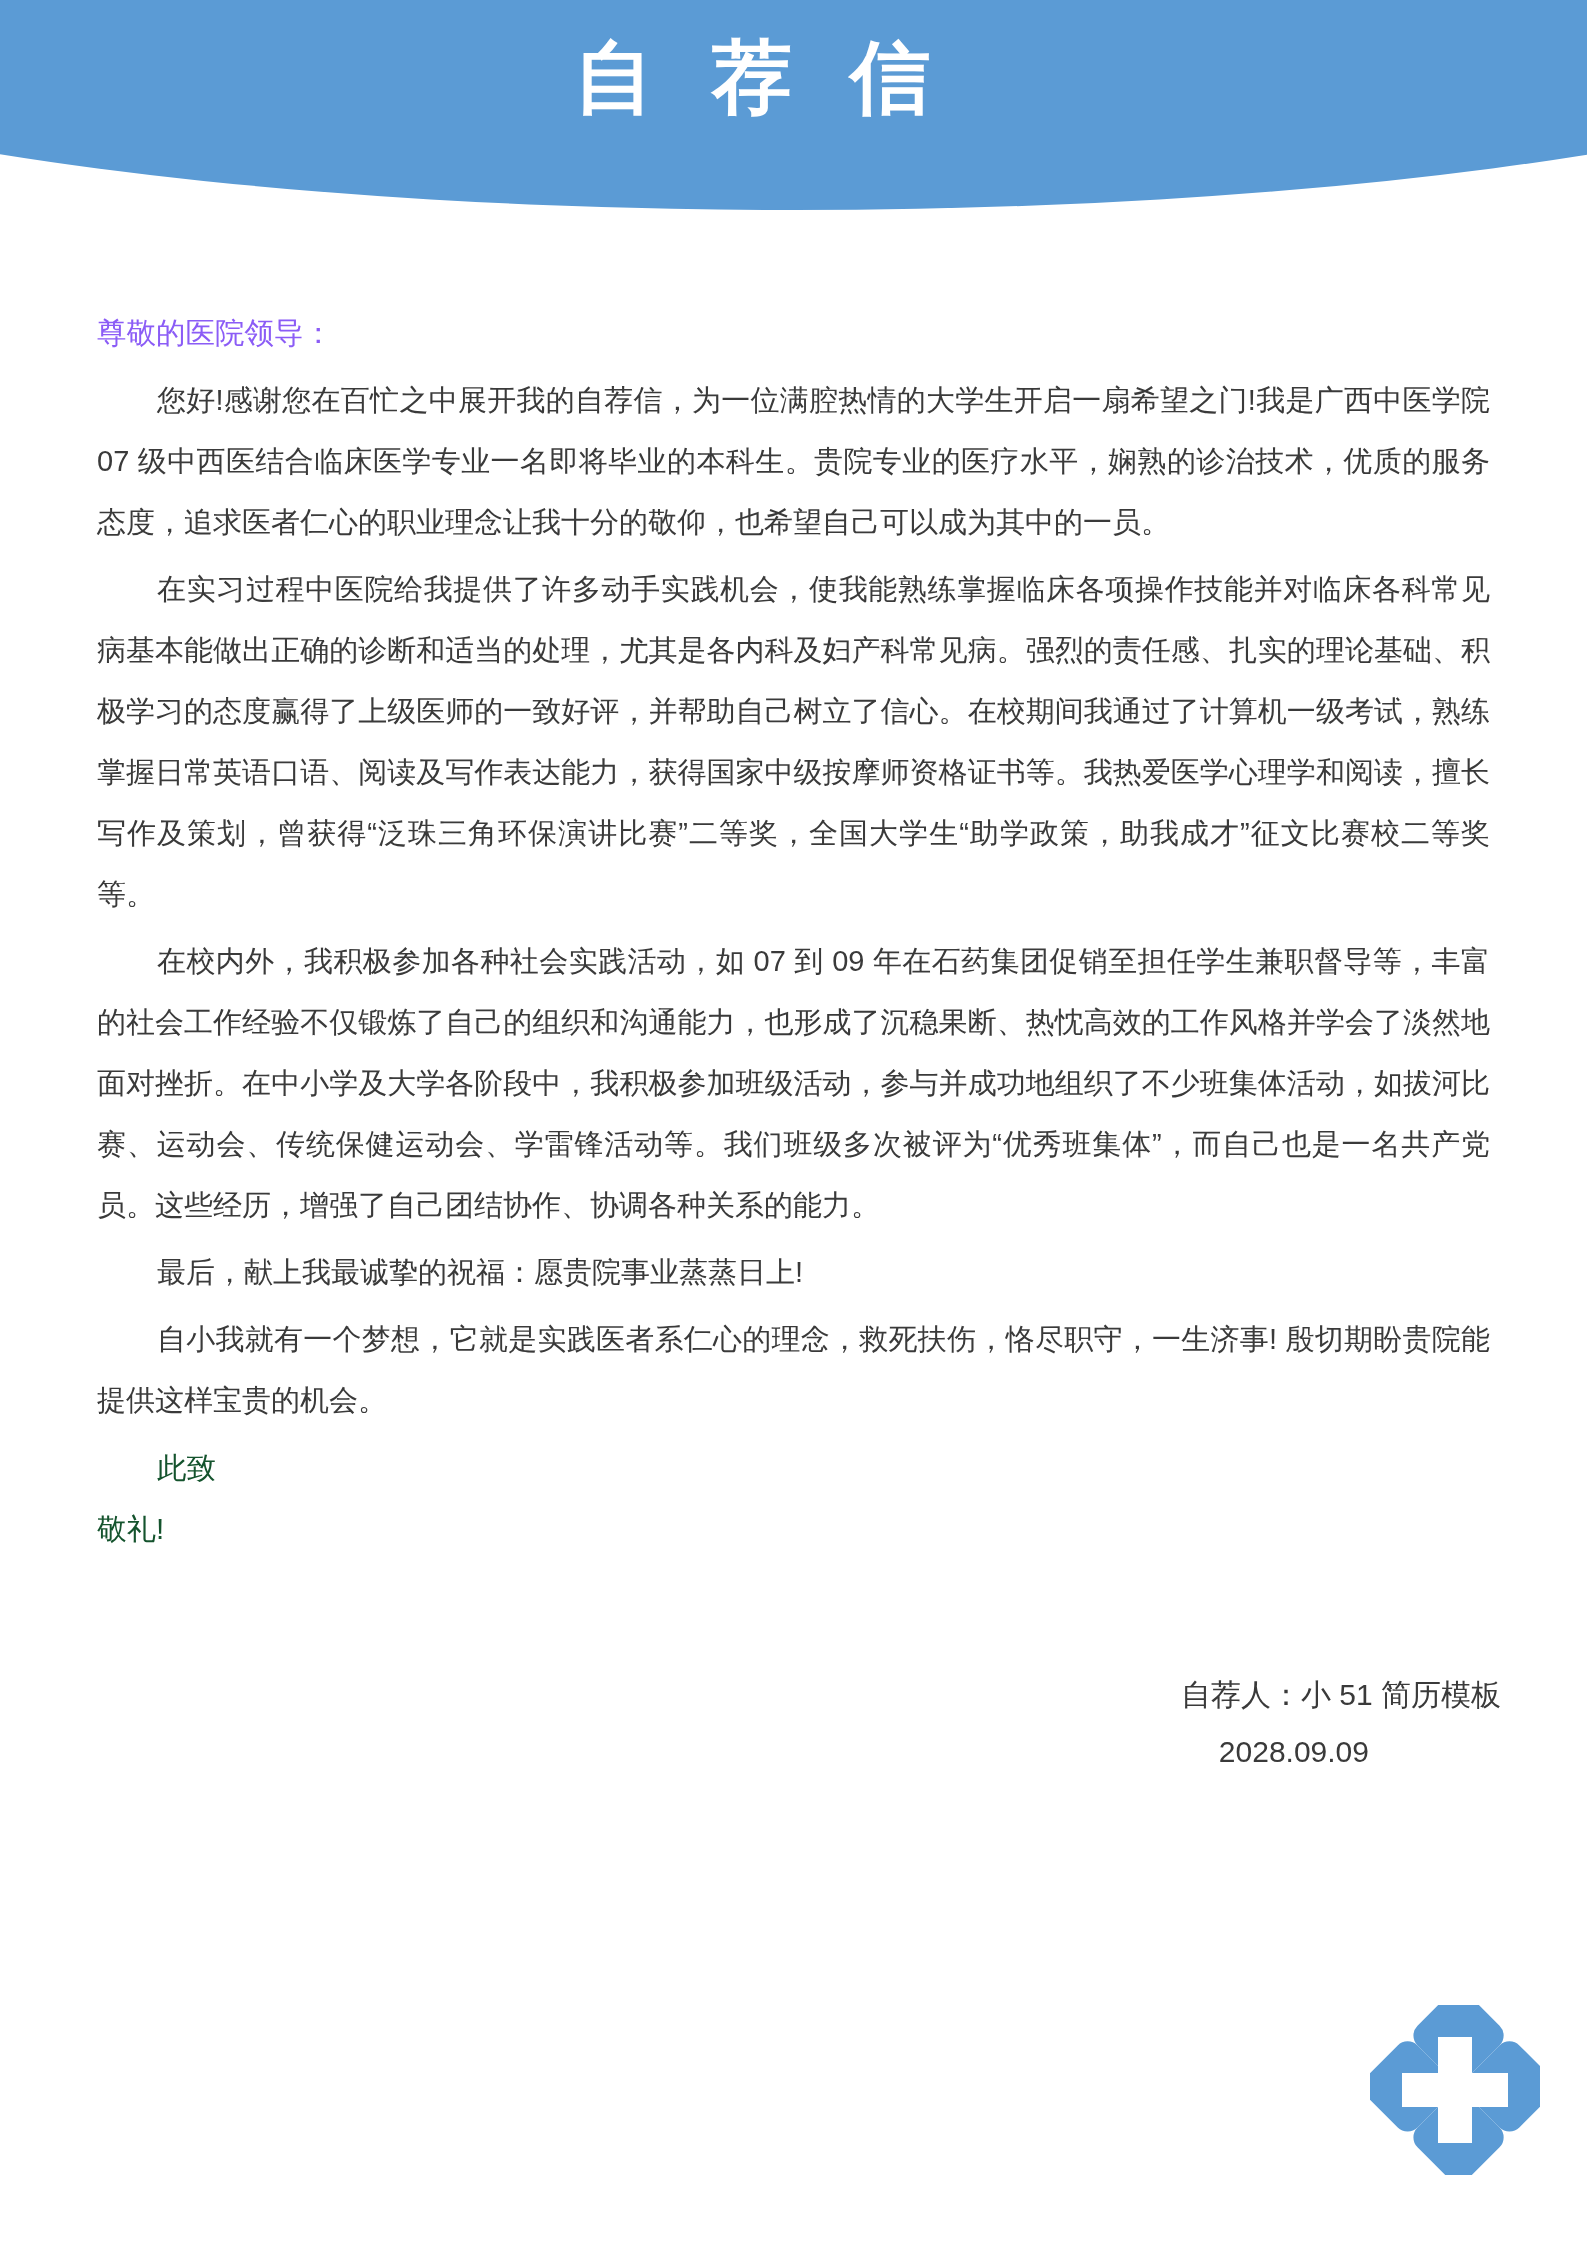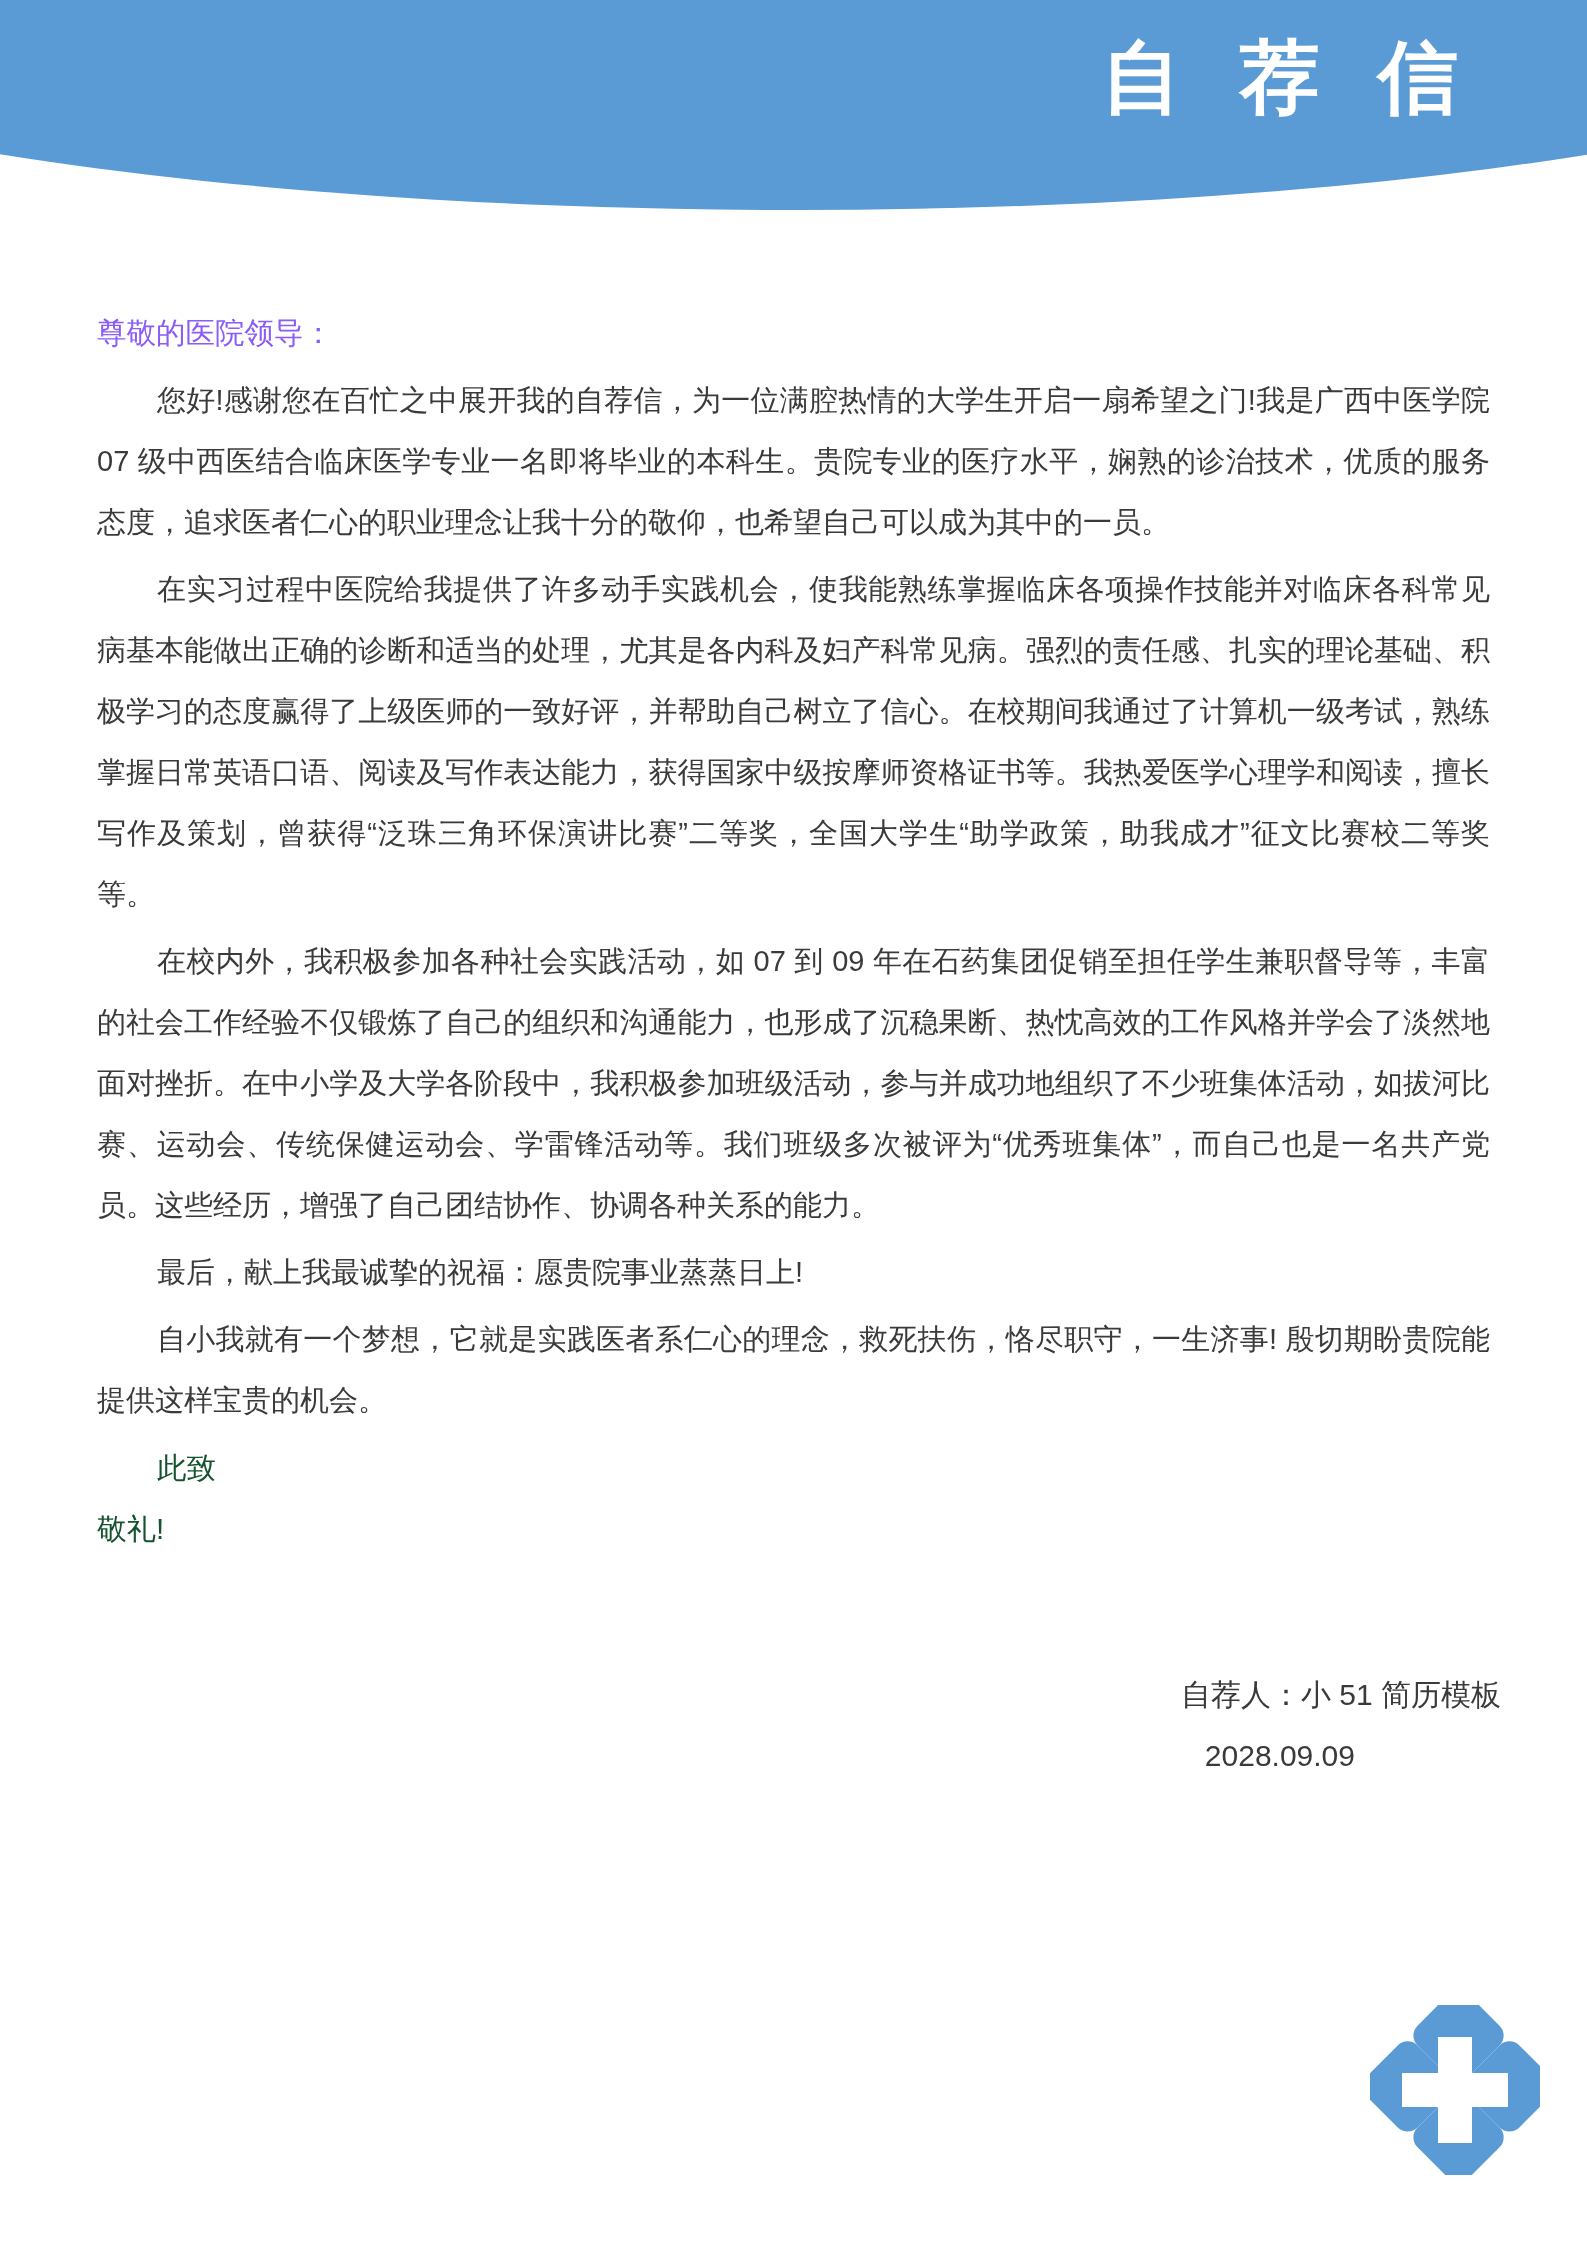--- a/index.html
+++ b/index.html
@@ -34,23 +34,23 @@
     top: -1160px;
     left: -460px;
     width: 2510px;
     height: 1370px;
     background: #5b9bd5;
     border-radius: 0 0 50% 50% / 0 0 18% 18%;
   }
   .header-title {
     position: absolute;
     top: 38px;
-    left: 4px;
+    left: 16px;
     width: 1472px;
-    text-align: right;
+    text-align: center;
     color: #ffffff;
     font-size: 80px;
     font-weight: bold;
     letter-spacing: 18px;
     text-indent: 18px;
     line-height: 1;
     z-index: 2;
     white-space: pre;
   }
 
@@ -99,21 +99,21 @@
   .signature-name {
     font-size: 30px;
     line-height: 1.55;
     color: #3a3a3a;
     margin: 0 0 12px 0;
   }
   .signature-date {
     font-size: 30px;
     line-height: 1.4;
     color: #3a3a3a;
-    margin: 16px;
+    margin: 2px;
     padding-right: 130px;
   }
 
   
   .logo {
     position: absolute;
     left: 1370px;
     top: 2005px;
     width: 170px;
     height: 170px;

